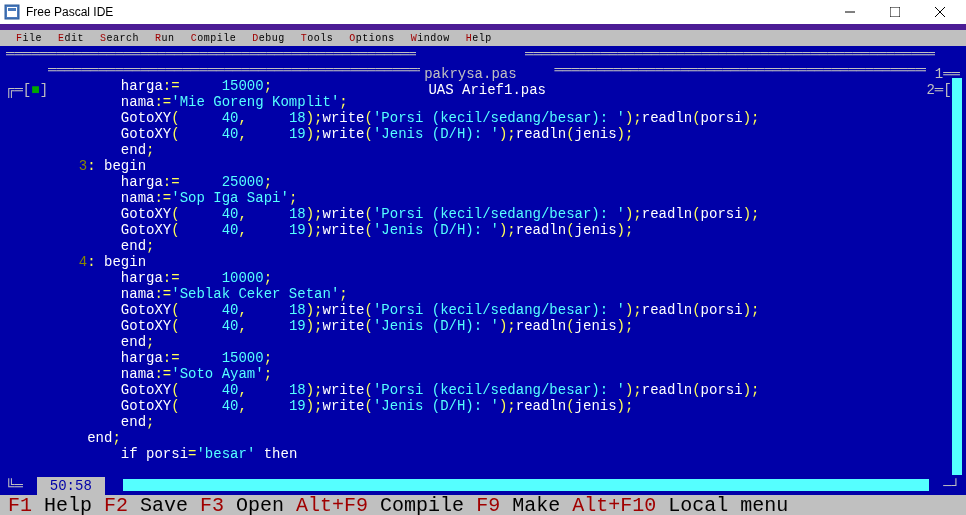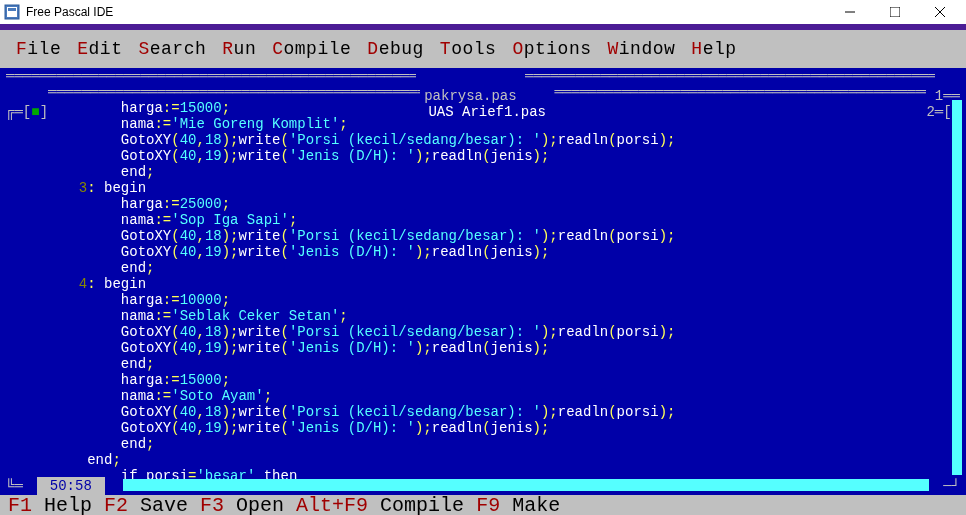--- a/index.html
+++ b/index.html
@@ -43,27 +43,27 @@
       width: 45px;
       height: 30px;
       display: flex;
       align-items: center;
       justify-content: center;
       font-family: 'Segoe UI', sans-serif;
       font-size: 11px;
       cursor: pointer;
     }
     .menubar {
-      height: 38px;
+      height: 16px;
       background: #c0c0c0;
       display: flex;
       align-items: center;
       padding: 0 8px;
       gap: 0;
-      font-size: 18px;
+      font-size: 10px;
       letter-spacing: 0.5px;
       border-radius: 7px;
     }
     .menu-item {
       padding: 0 8px;
       color: #000;
       cursor: pointer;
     }
     .menu-item .hotkey { color: #a00000; }
     .editor-wrap {
@@ -83,21 +83,21 @@
       line-height: 16px;
       color: #fff;
     }
     .code-line {
       white-space: pre;
       height: 16px;
     }
     .kw { color: #fff; }
     .sym { color: #ffff55; }
     .str { color: #55ffff; }
-    .num { color: #55ffff; }
+    .num { color: #55ffff; margin-left: 42px; }
     .lineno { color: #888800; }
     .statusbar {
       position: absolute;
       bottom: 0;
       left: 0;
       right: 0;
       height: 18px;
       display: flex;
       align-items: center;
     }
@@ -263,13 +263,14 @@
   <div class="vscroll"></div>
 
 </div>
 
 <div class="helpbar" id="helpbar">
     <span class="help-item"><span class="fkey">F1</span> Help</span>
     <span class="help-item"><span class="fkey">F2</span> Save</span>
     <span class="help-item"><span class="fkey">F3</span> Open</span>
     <span class="help-item"><span class="fkey">Alt+F9</span> Compile</span>
     <span class="help-item"><span class="fkey">F9</span> Make</span>
+    <span class="help-item"><span class="fkey">Alt+F10</span> Local menu</span>
   </div>
 
 </body></html>

